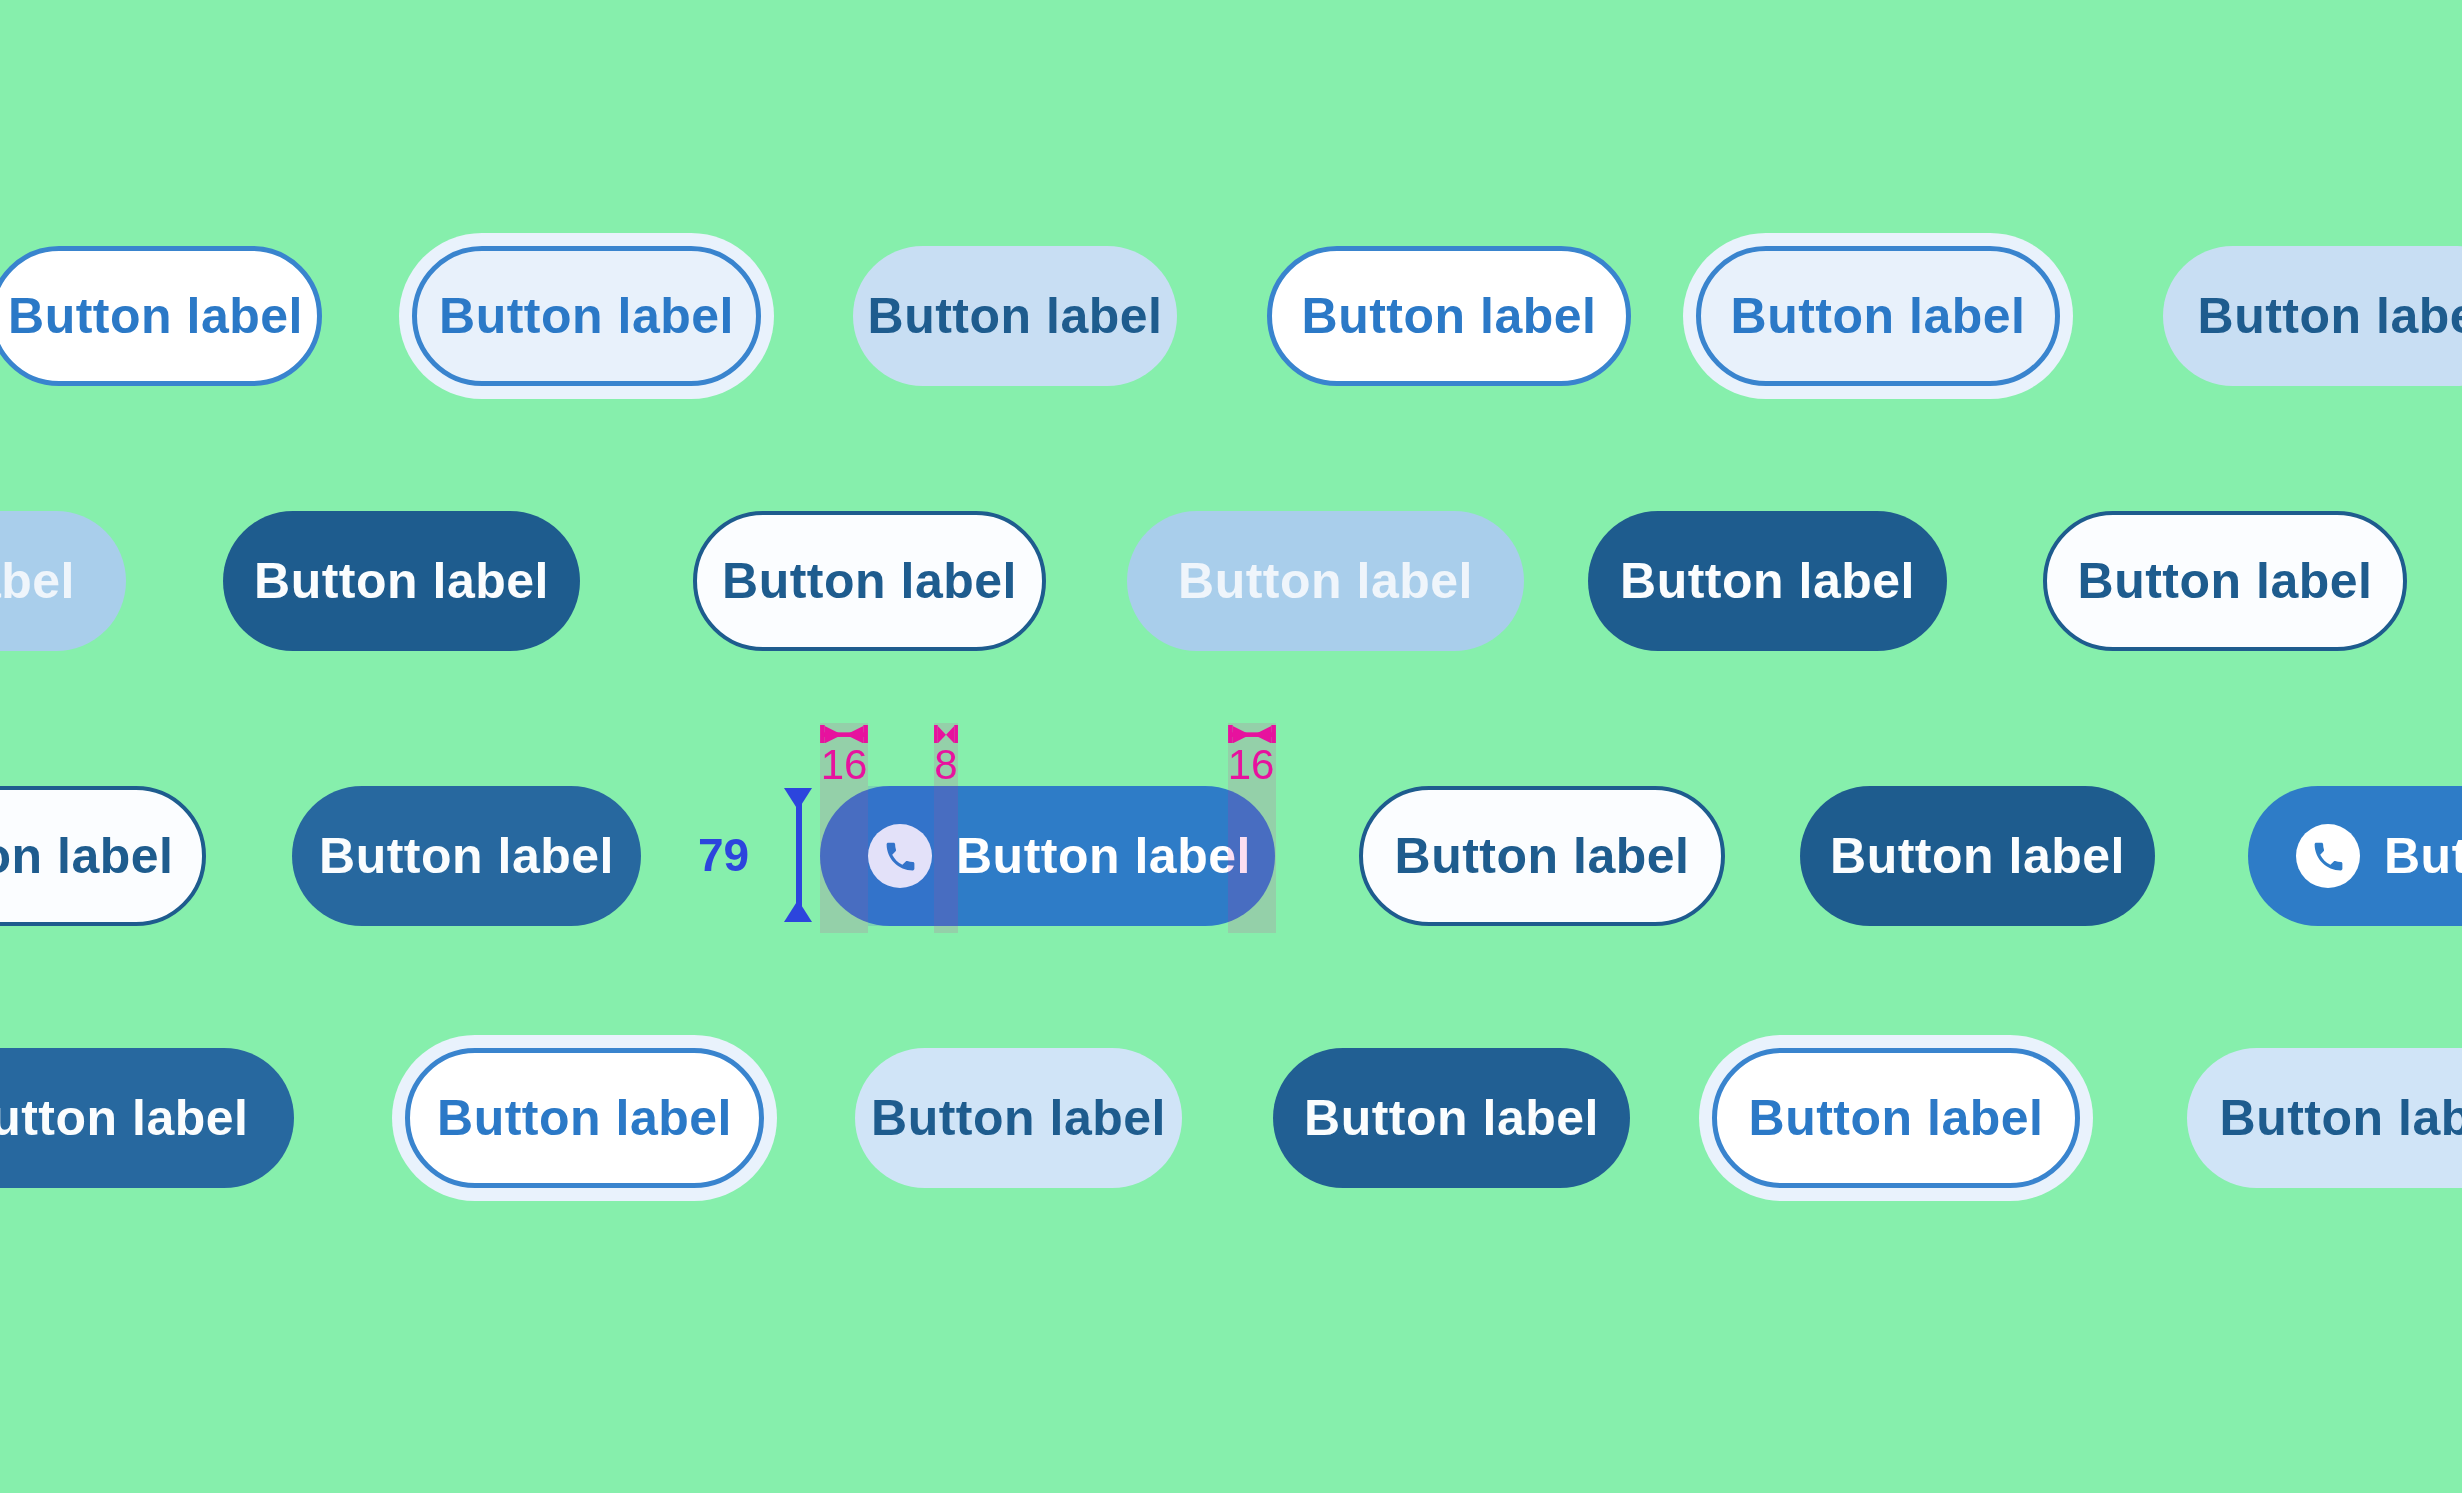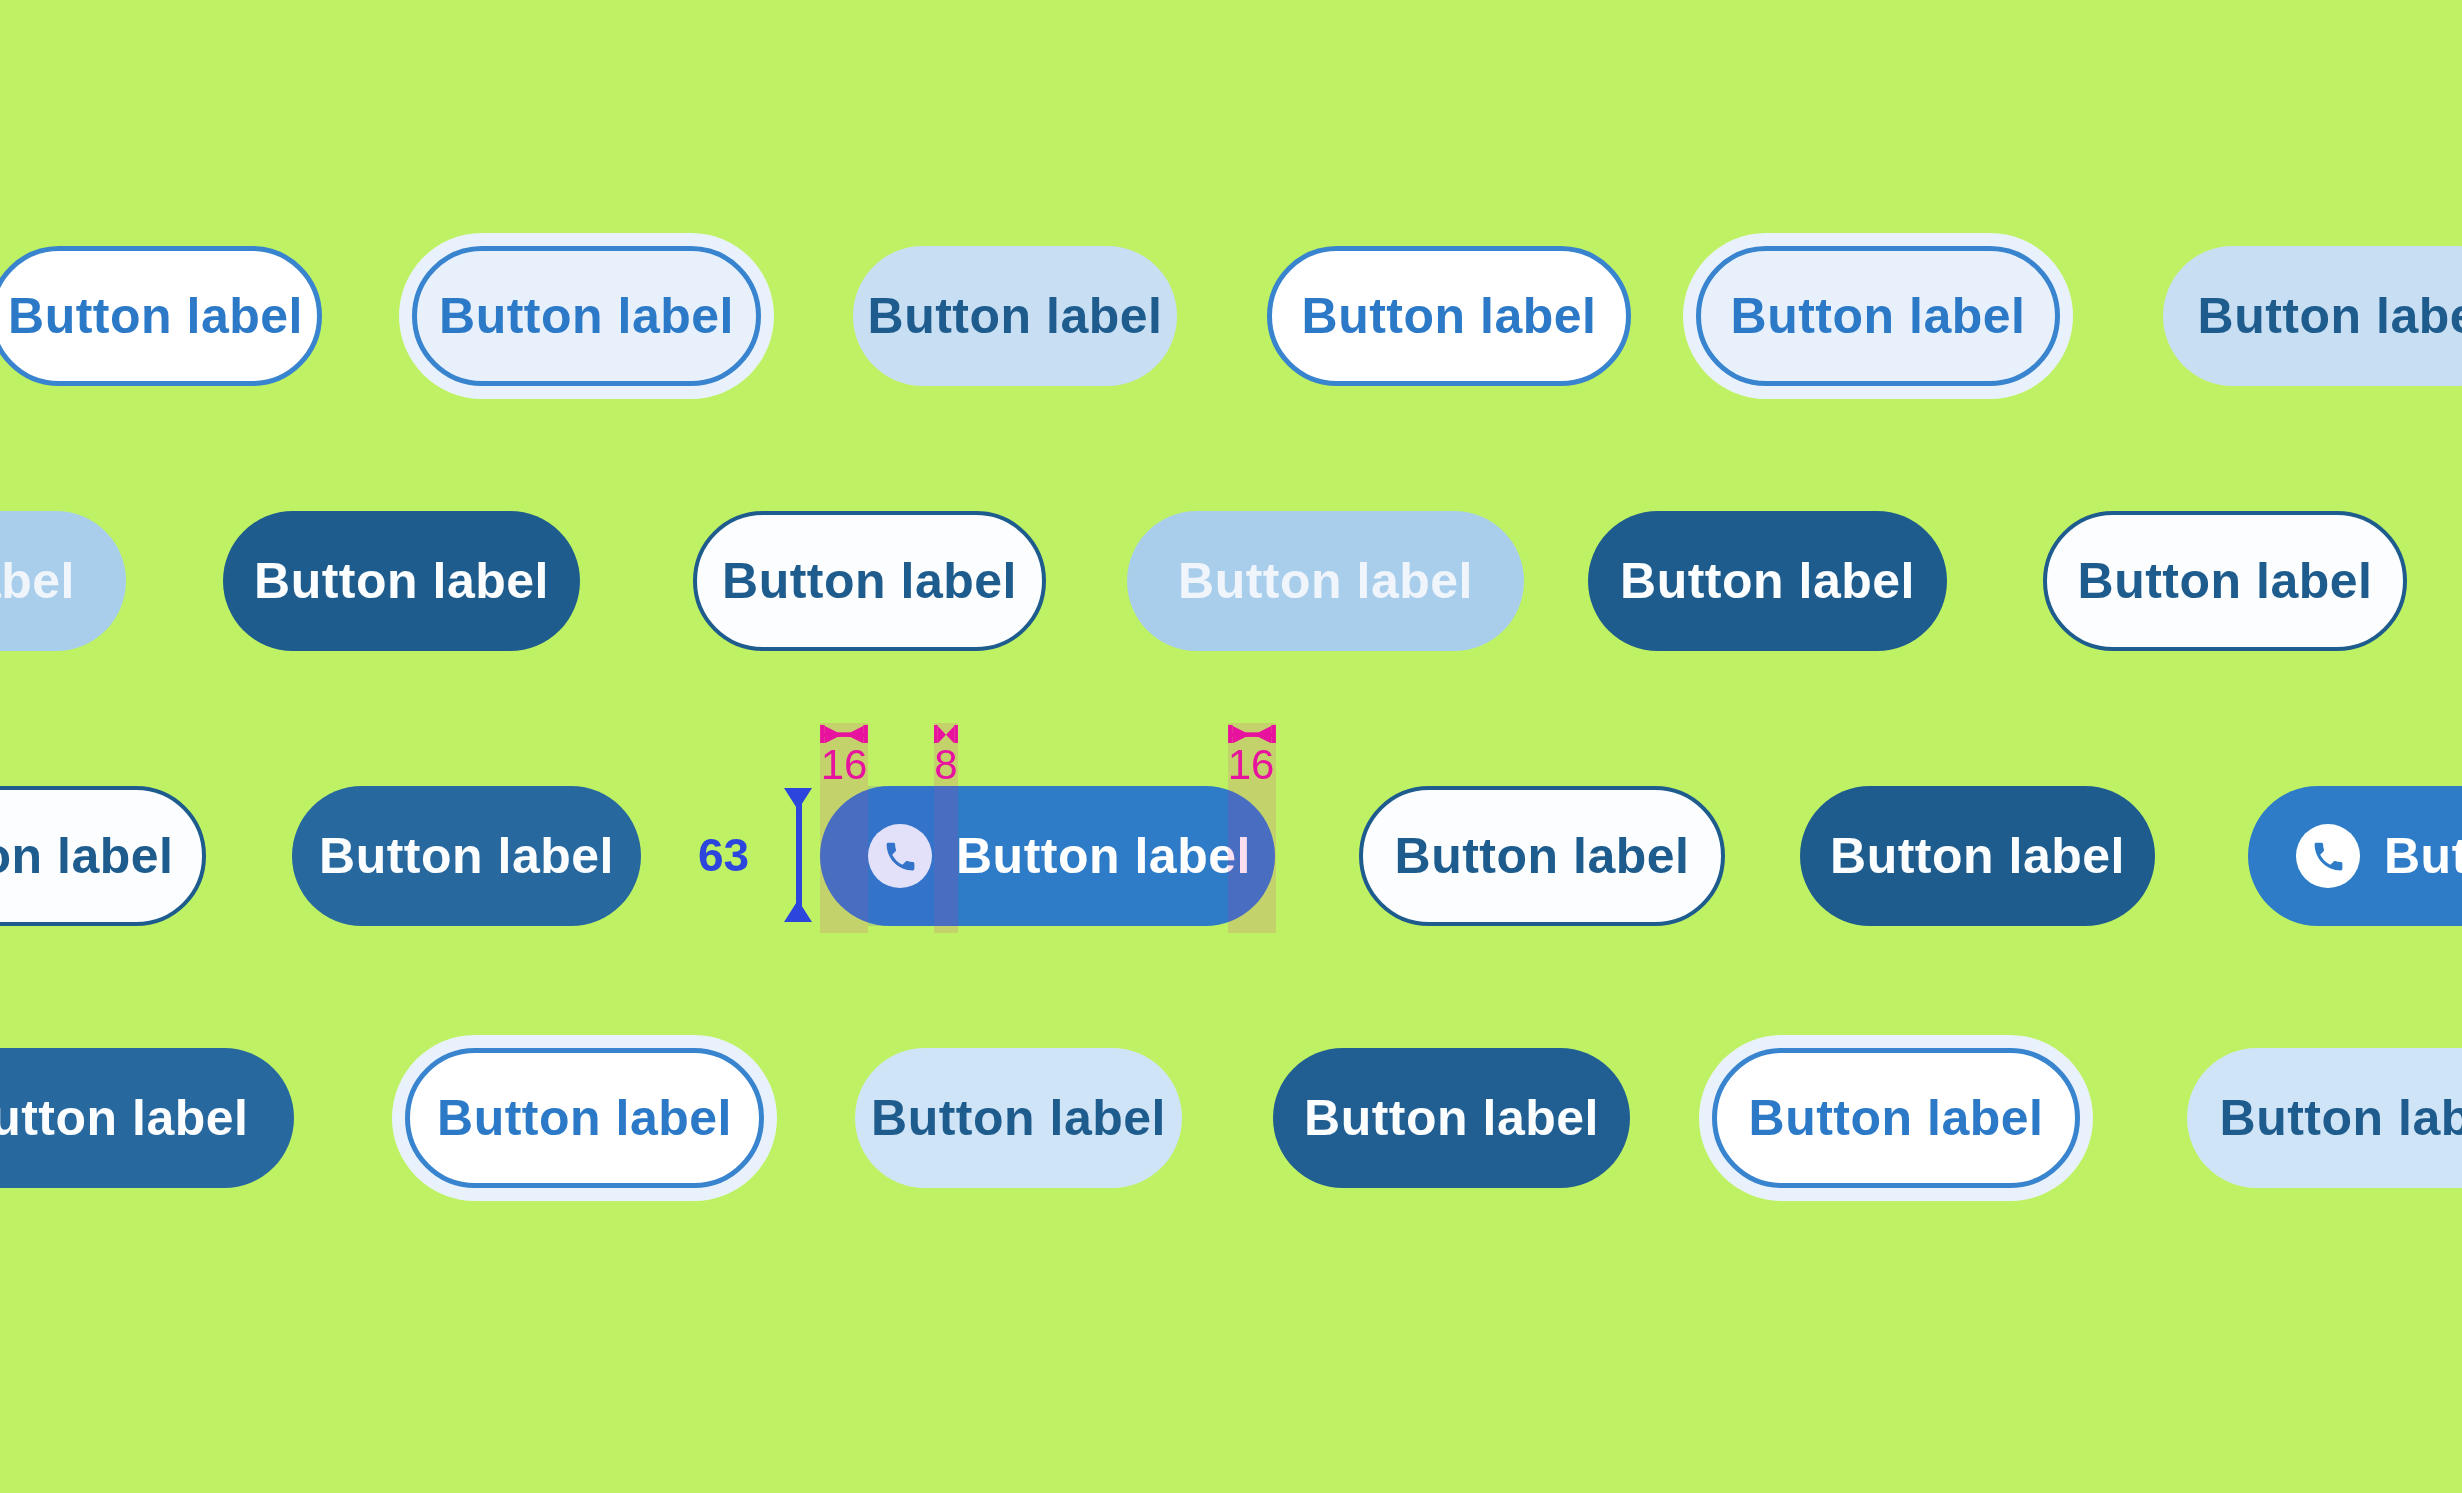--- a/index.html
+++ b/index.html
@@ -1,17 +1,17 @@
 <!DOCTYPE html>
 <html style="font-size:14.7px"><head>
 <meta charset="utf-8">
 <style>
   html,body{margin:0;padding:0;}
   body{width:2462px;height:1493px;overflow:hidden;background:#DCE9F6;}
-  .canvas{position:relative;width:2462px;height:1493px;background:#bef264;overflow:hidden;
+  .canvas{position:relative;width:2462px;height:1493px;background:#86efac;overflow:hidden;
           font-family:"Liberation Sans",sans-serif;}
   .btn{position:absolute;height:140px;border-radius:70px;box-sizing:border-box;
        display:flex;align-items:center;justify-content:center;
        font-weight:700;font-size:50px;letter-spacing:0.5px;white-space:nowrap;cursor:pointer;}
   
   .outline-light{background:#FFFFFF;border:5.5px solid #3984CE;color:#2B79C7;}
   .outline-light.tint{background:#E8F1FB;}
   .focus{box-shadow:0 0 0 13px #E9F2FC;}
   .soft-fill{background:#C8DEF3;color:#1E5C8E;}
   .soft-fill-light{background:#D0E4F7;color:#1E5C8E;}
@@ -134,21 +134,21 @@
       </g>
     </svg>
 
   <div class="m-num" style="left:809px;width:70px">16</div>
   <div class="m-num" style="left:913px;width:66px">8</div>
   <div class="m-num" style="left:1216px;width:70px">16</div>
 
   <div class="dim-line"></div>
   <div class="dim-arrow top"></div>
   <div class="dim-arrow bottom"></div>
-  <div class="dim-num">63</div>
+  <div class="dim-num">79</div>
 
   <div class="btn navy-outline" style="left:1359px;top:786px;width:366px">
       <span>Button label</span>
     </div>
   <div class="btn navy-fill" style="left:1800px;top:786px;width:355px">
       <span>Button label</span>
     </div>
   <div class="btn primary-fill icon-btn" style="left:2248px;top:786px;width:395px">
     <span class="icon-circle">
       <svg viewBox="0 0 24 24">

